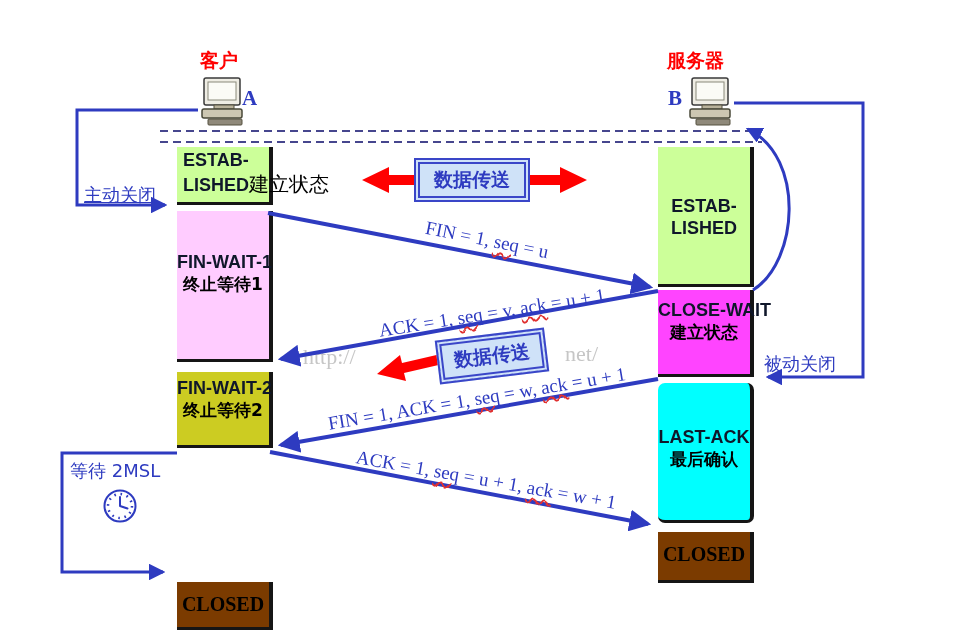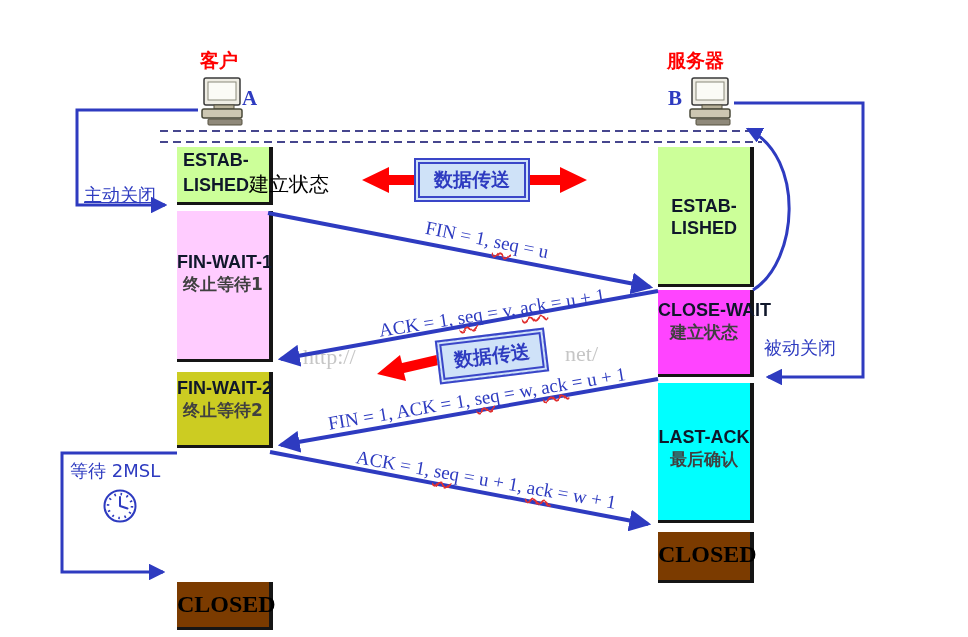--- a/index.html
+++ b/index.html
@@ -5,22 +5,22 @@
   html,body { margin:0; padding:0; background:#fff; }
   #canvas { position:relative; width:968px; height:637px; background:#ffffff; overflow:hidden;
             font-family:"Liberation Sans", sans-serif; }
   .abs { position:absolute; }
   svg.layer { position:absolute; left:0; top:0; z-index:3; pointer-events:none; }
   .host-icon { position:absolute; z-index:2; }
   
   .sbox { position:absolute; z-index:2; border-right:4px solid #151515; border-bottom:3px solid #151515; }
   .slabel { position:absolute; left:0; width:100%; text-align:center; white-space:nowrap; z-index:4; }
   .en { font-family:Liberation Sans, sans-serif; font-weight:bold; font-size:18px; color:#0f172a; line-height:22px; }
-  .en-big { font-family:"Liberation Serif", serif; font-weight:bold; font-size:24px; color:#000; line-height:24px; }
-  .zh { font-family:"DejaVu Sans", sans-serif; font-weight:bold; font-size:17px; color:#404040; line-height:23px; }
+  .en-big { font-family:"Liberation Serif", serif; font-weight:bold; font-size:20px; color:#000; line-height:24px; }
+  .zh { font-family:"DejaVu Sans", sans-serif; font-weight:bold; font-size:17px; color:#000000; line-height:23px; }
   .zh-big { font-family:"DejaVu Sans", sans-serif; font-weight:normal; font-size:20px; color:#000; }
   
   .msg { position:absolute; z-index:4; white-space:nowrap; color:#2e3bc0;
          font-family:"Liberation Serif", serif; font-size:19px; }
   .wavy { text-decoration-line:underline; text-decoration-style:wavy; text-decoration-color:#e03030;
           text-decoration-thickness:1.5px; text-underline-offset:3px; }
   
   .blue-label { position:absolute; z-index:4; white-space:nowrap; color:#2e3bc0; font-size:18px;
                 font-family:"DejaVu Sans", sans-serif; }
   .host-name { position:absolute; z-index:4; color:#ff0000; font-weight:bold; font-size:19px;
@@ -92,21 +92,21 @@
       <div class="en">ESTAB-</div>
       <div class="en">LISHED</div>
     </div>
   </div>
   <div class="sbox" style="left:658px; top:290px; width:92px; height:84px; background:#ff44ff;">
     <div class="slabel" style="top:9px;">
       <div class="en">CLOSE-WAIT</div>
       <div class="zh">建立状态</div>
     </div>
   </div>
-  <div class="sbox" style="left:658px; top:383px; width:92px; height:137px; background:#00ffff;">
+  <div class="sbox" style="left:658px; top:383px; width:92px; height:137px; background:#00ffff;border-radius:7px;">
     <div class="slabel" style="top:43px;">
       <div class="en">LAST-ACK</div>
       <div class="zh">最后确认</div>
     </div>
   </div>
   <div class="sbox" style="left:658px; top:532px; width:92px; height:48px; background:#7b3b00;">
     <div class="slabel" style="top:10px;">
       <div class="en-big">CLOSED</div>
     </div>
   </div>
@@ -153,21 +153,21 @@
   </div>
   <div class="msg" style="left:477px; top:399px; transform:translate(-50%,-50%) rotate(-9.5deg);">
     <span>FIN = 1, ACK = 1, </span><span class="wavy">seq</span><span> = w, </span><span class="wavy">ack</span><span> = u + 1</span>
   </div>
   <div class="msg" style="left:486px; top:480px; transform:translate(-50%,-50%) rotate(10deg);">
     <span>ACK = 1, </span><span class="wavy">seq</span><span> = u + 1, </span><span class="wavy">ack</span><span> = w + 1</span>
   </div>
 
   <div class="blue-label" style="left:84px; top:183px;text-decoration:underline;">主动关闭</div>
   <div class="blue-label" style="left:70px; top:459px;text-align:center;">等待 2MSL</div>
-  <div class="blue-label" style="left:764px; top:336px;">被动关闭</div>
+  <div class="blue-label" style="left:764px; top:352px;">被动关闭</div>
 
   <svg class="abs" style="left:101px; top:487px; z-index:4;" width="38" height="38" viewBox="0 0 38 38">
     <circle cx="19" cy="19" r="15.5" fill="none" stroke="#2e3bc0" stroke-width="2"></circle>
     <circle cx="19" cy="19" r="12" fill="none" stroke="#2e3bc0" stroke-width="2.5" stroke-dasharray="1.6 4.7"></circle>
     <path d="M19,19 L19,10 M19,19 L26.5,21.5" stroke="#2e3bc0" stroke-width="2" fill="none" stroke-linecap="round"></path>
   </svg>
 
 </div>
 
 </body></html>

